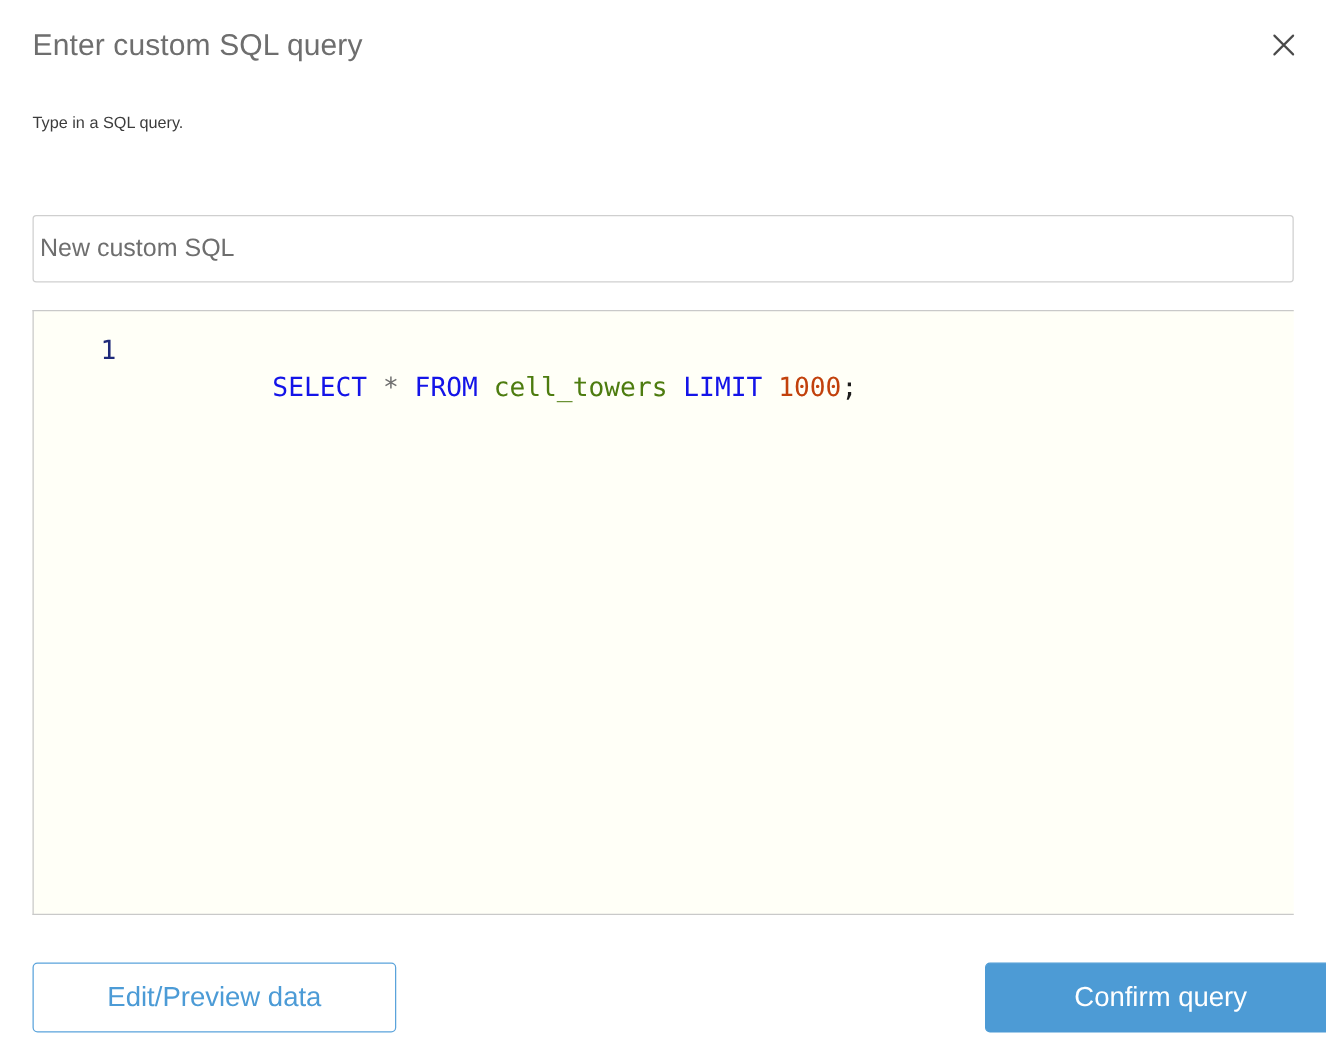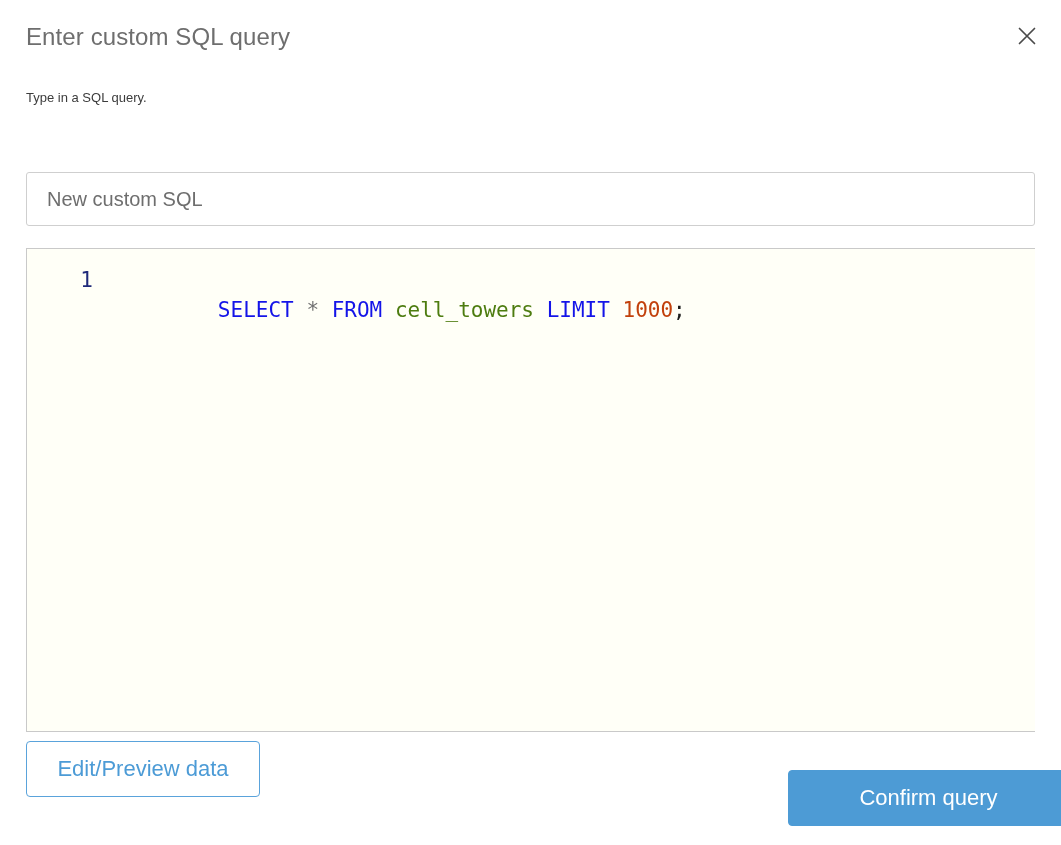--- a/index.html
+++ b/index.html
@@ -63,21 +63,21 @@
     top: 172px;
     width: 1009px;
     height: 54px;
     box-sizing: border-box;
     border: 1px solid #cfcfcf;
     border-radius: 3px;
     background: #ffffff;
     font-family: "Liberation Sans", sans-serif;
     font-size: 20px;
     color: #6e6e6e;
-    padding: 0 20px;
+    padding: 0 5px;
     outline: none;
   }
   .name-input::placeholder { color: #6e6e6e; opacity: 1; }
 
   
   .sql-editor {
     position: absolute;
     left: 26px;
     top: 248px;
     width: 1009px;
@@ -133,22 +133,22 @@
     font-size: 22px;
     display: flex;
     align-items: center;
     justify-content: center;
     cursor: pointer;
     padding: 0;
   }
 
   .btn-secondary {
     left: 26px;
-    top: 741px;
-    width: 234px;
+    top: 770px;
+    width: 291px;
     background: #ffffff;
     border: 1px solid #5aa3db;
     color: #4c9bd6;
   }
 
   .btn-primary {
     left: 788px;
     top: 770px;
     width: 281px;
     background: #4d9bd5;

